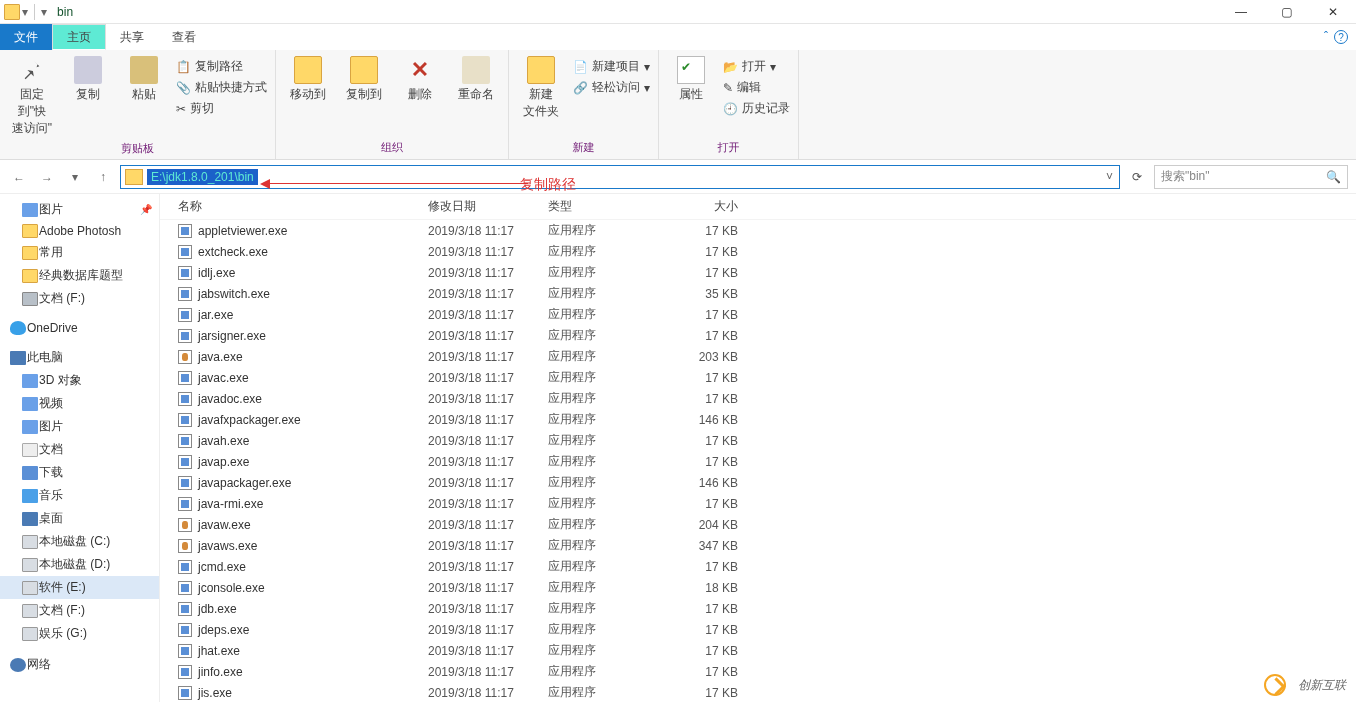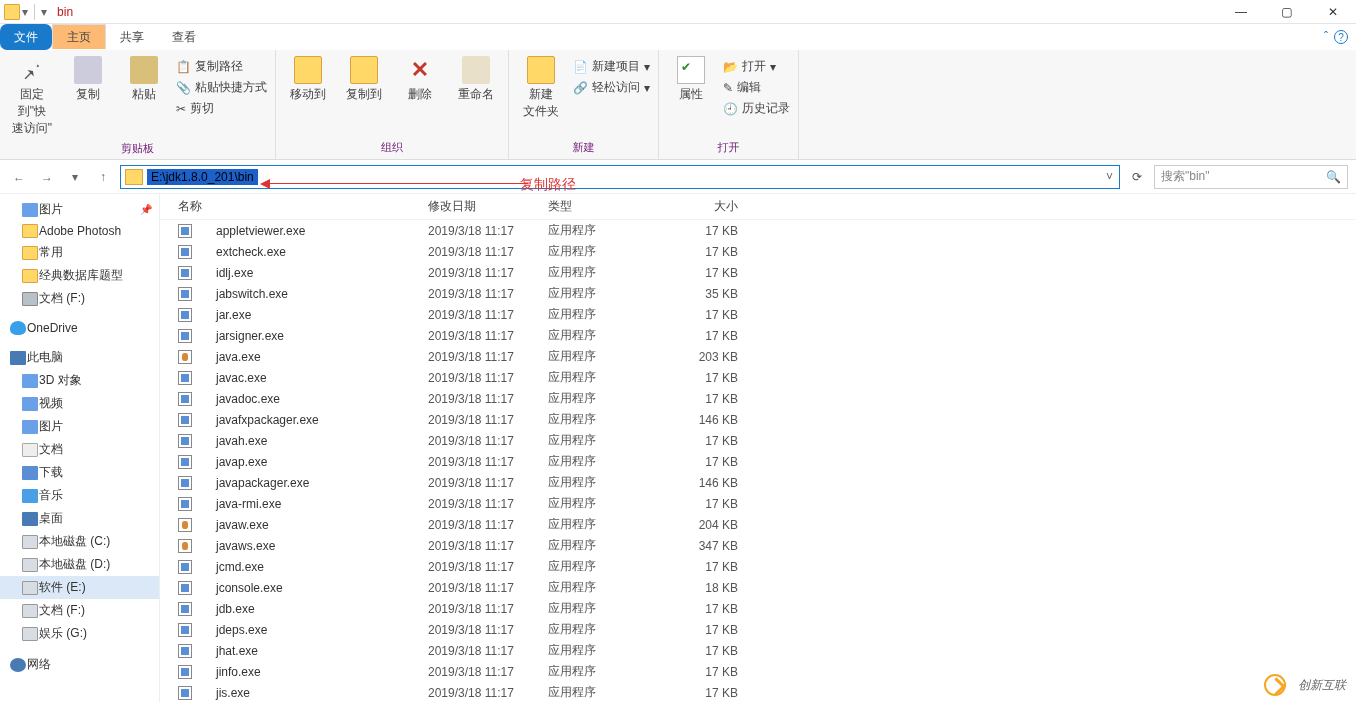--- a/index.html
+++ b/index.html
@@ -3,29 +3,29 @@
 <meta charset="utf-8">
 <style>
 * { margin:0; padding:0; box-sizing:border-box; font-family:"Microsoft YaHei","Segoe UI",sans-serif; font-size:12px; }
 body { background:#fff; width:1356px; height:702px; overflow:hidden; position:relative; }
 
 
 .titlebar { height:24px; display:flex; align-items:center; background:#fff; border-bottom:1px solid #e5e5e5;}
 .titlebar .qat { display:flex; align-items:center; gap:2px; padding:0 4px;}
 .titlebar .qat .folder-ico{width:16px;height:16px;background:#ffd868;border:1px solid #d9a441;border-radius:1px;}
 .titlebar .qat .sep{width:1px;height:16px;background:#ccc;margin:0 4px;}
-.titlebar .title{margin-left:6px;color:#b91c1c;}
+.titlebar .title{margin-left:6px;color:#14532d;}
 .winbtns{margin-left:auto;display:flex;}
 .winbtns div{width:46px;height:24px;display:flex;align-items:center;justify-content:center;color:#333;}
 
 
 .ribbon-tabs{height:26px;display:flex;align-items:stretch;background:#fff;}
-.ribbon-tabs .file{background:#1979ca;color:#fff;padding:0 14px;display:flex;align-items:center;border-radius:7px;}
+.ribbon-tabs .file{background:#1979ca;color:#fff;padding:0 14px;display:flex;align-items:center;}
 .ribbon-tabs .tab{padding:0 14px;display:flex;align-items:center;color:#444;}
-.ribbon-tabs .tab.active{border:1px solid #ddd;border-bottom:1px solid #fff;background:#fdba74}
+.ribbon-tabs .tab.active{border:1px solid #ddd;border-bottom:1px solid #fff;background:#5eead4}
 .ribbon-tabs .help{margin-left:auto;display:flex;align-items:center;gap:6px;padding:0 8px;color:#1979ca}
 
 
 .ribbon{height:110px;background:#f7f7f7;border-bottom:1px solid #ddd;display:flex}
 .group{border-right:1px solid #e0e0e0;padding:4px 8px 2px;display:flex;flex-direction:column;align-items:center}
 .group .row{display:flex;gap:8px;align-items:flex-start}
 .bigbtn{display:flex;flex-direction:column;align-items:center;gap:2px;width:48px;padding:2px;text-align:center;color:#444}
 .bigbtn .ico{width:28px;height:28px;display:flex;align-items:center;justify-content:center}
 .smallstack{display:flex;flex-direction:column;gap:4px;padding-top:4px;font-size:12px;color:#444}
 .smallstack div{display:flex;align-items:center;gap:4px}
@@ -36,21 +36,21 @@
 .ico-x{color:#c0392b;font-size:22px;font-weight:bold}
 .ico-check{width:20px;height:26px;border:1px solid #bbb;background:#fff;position:relative}
 .ico-check:after{content:"✔";color:#2a8a2a;position:absolute;left:3px;top:3px}
 .bullet{width:10px;height:10px;background:#6aa0e8;display:inline-block;margin-right:2px}
 
 
 .navbar{height:34px;display:flex;align-items:center;gap:6px;padding:4px 8px;border-bottom:1px solid #eee}
 .navbtn{width:22px;height:22px;display:flex;align-items:center;justify-content:center;color:#666}
 .addr{flex:0 0 1000px;height:24px;border:1px solid #1979ca;display:flex;align-items:center;background:#fff}
 .addr .fico{width:18px;height:16px;background:#ffd868;border:1px solid #d9a441;margin:0 4px}
-.addr .path{background:#1b61c9;color:#000000;padding:1px 4px}
+.addr .path{background:#1b61c9;color:#5eead4;padding:1px 4px}
 .addr .dd{margin-left:auto;padding:0 6px;color:#666}
 .refresh{width:22px;height:22px;display:flex;align-items:center;justify-content:center;color:#555}
 .search{flex:1;height:24px;border:1px solid #ccc;display:flex;align-items:center;padding:0 6px;color:#888}
 .search .sico{margin-left:auto;color:#666}
 
 
 .anno-line{position:absolute;top:183px;left:268px;width:260px;height:1px;background:#d33}
 .anno-head{position:absolute;top:179px;left:260px;width:0;height:0;border-top:5px solid transparent;border-bottom:5px solid transparent;border-right:10px solid #d33}
 .anno-text{position:absolute;top:176px;left:520px;color:#d33;font-size:14px}
 
@@ -74,21 +74,21 @@
 .sic.doc{background:#eee;border:1px solid #aaa}
 .pin-ico{margin-left:auto;color:#888;font-size:10px}
 
 .files{flex:1;overflow:auto}
 .cols{display:flex;padding:4px 8px;color:#444;border-bottom:1px solid #f3f3f3}
 .cols div:nth-child(1){width:260px;padding-left:10px}
 .cols div:nth-child(2){width:120px}
 .cols div:nth-child(3){width:120px}
 .cols div:nth-child(4){width:70px;text-align:right}
 .frow{display:flex;padding:2px 8px;color:#333;align-items:center}
-.frow .c1{width:260px;display:flex;align-items:center;gap:24px;padding-left:10px}
+.frow .c1{width:260px;display:flex;align-items:center;gap:6px;padding-left:10px}
 .frow .c2{width:120px;color:#555}
 .frow .c3{width:120px;color:#555}
 .frow .c4{width:70px;text-align:right;color:#555}
 .fico-exe{width:14px;height:14px;background:#fff;border:1px solid #888;position:relative}
 .fico-exe:after{content:"";position:absolute;left:2px;top:2px;width:8px;height:8px;background:#5a8fd6}
 .fico-java{width:14px;height:14px;background:#fff;border:1px solid #888;position:relative}
 .fico-java:after{content:"";position:absolute;left:3px;top:2px;width:6px;height:8px;background:#d48a3a;border-radius:40% 40% 30% 30%}
 
 
 .watermark{position:absolute;right:10px;bottom:6px;display:flex;align-items:center;gap:12px;color:#666;font-size:13px;font-style:italic}

